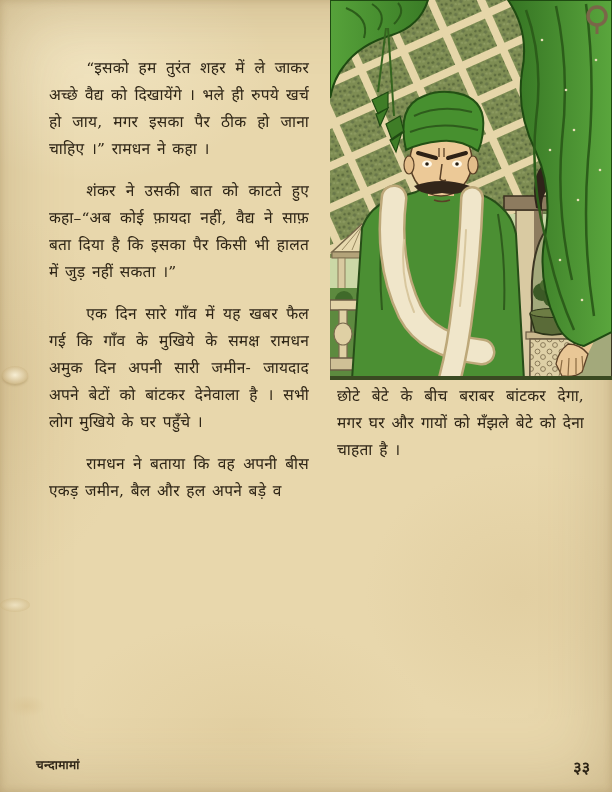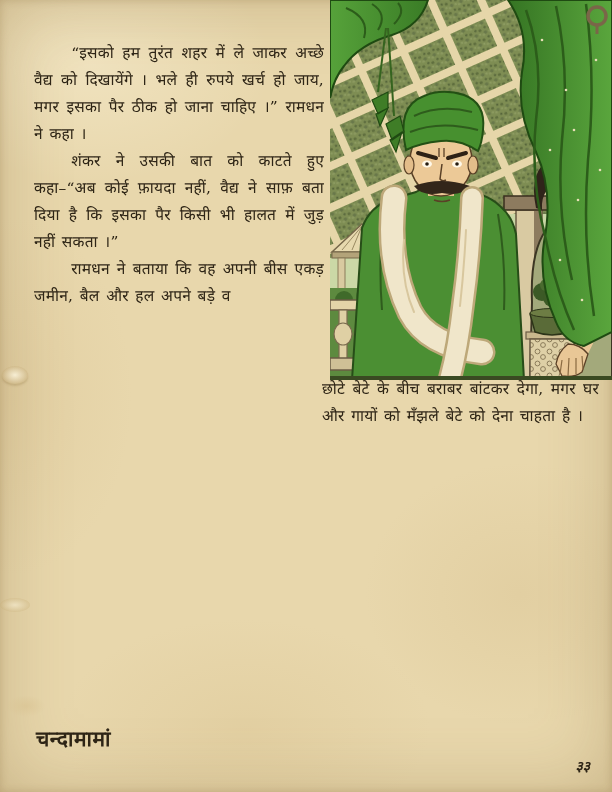--- a/index.html
+++ b/index.html
@@ -20,27 +20,27 @@
   }
   .col{
     position:absolute;
     text-align:justify;
     font-size:15.5px;
     line-height:27px;
     letter-spacing:.2px;
     word-spacing:1.5px;
     overflow:hidden;
   }
-  .col p{margin:0;text-indent:2.4em;}
+  .col p{margin:15px;text-indent:2.4em;}
   .col p.cont{text-indent:0;}
   .col-left{left:34px;top:40px;width:290px;height:714px;}
-  .col-right{left:322px;top:376px;width:277px;height:370px;}
+  .col-right{left:322px;top:368px;width:277px;height:370px;}
   .illustration{position:absolute;left:330px;top:0;width:282px;height:380px;}
-  .footer-mag{position:absolute;left:36px;top:724px;font-weight:bold;font-size:21px;letter-spacing:.5px;}
-  .footer-page{position:absolute;right:22px;top:756px;font-weight:bold;font-size:14px;font-style:italic;}
+  .footer-mag{position:absolute;left:36px;top:756px;font-weight:bold;font-size:12px;letter-spacing:.5px;}
+  .footer-page{position:absolute;right:22px;top:756px;font-weight:bold;font-size:16px;}
   .blemish{position:absolute;border-radius:50%;pointer-events:none;}
   .blemish.b1{left:2px;top:366px;width:26px;height:18px;
     background:radial-gradient(ellipse, rgba(250,242,218,.9), rgba(196,170,118,.35) 70%, transparent 75%);
     box-shadow:0 2px 2px rgba(140,110,60,.25);}
   .blemish.b2{left:0px;top:598px;width:30px;height:14px;
     background:radial-gradient(ellipse, rgba(244,234,205,.7), rgba(200,175,120,.3) 70%, transparent 78%);}
   .blemish.b3{left:6px;top:695px;width:40px;height:22px;
     background:radial-gradient(ellipse, rgba(214,190,138,.45), transparent 70%);}
 </style>
 </head>
@@ -210,20 +210,21 @@
       <circle cx="267" cy="16" r="9" fill="none" stroke="#7a6648" stroke-width="3.5"></circle>
       <line x1="267" y1="25" x2="267" y2="34" stroke="#7a6648" stroke-width="3"></line>
     </g>
 
     <rect x="0" y="376" width="282" height="4" fill="#3a4a22"></rect>
   </svg>
 
   <div class="col col-left">
     <p>“इसको हम तुरंत शहर में ले जाकर अच्छे वैद्य को दिखायेंगे ।  भले ही रुपये खर्च हो जाय, मगर इसका पैर ठीक हो जाना चाहिए ।”  रामधन ने कहा ।</p>
     <p>शंकर ने उसकी बात को काटते हुए कहा–“अब कोई फ़ायदा नहीं, वैद्य ने साफ़ बता दिया है कि इसका पैर किसी भी हालत में जुड़ नहीं सकता ।”</p>
+    <p>एक दिन सारे गाँव में यह खबर फैल गई  कि  गाँव  के  मुखिये  के  समक्ष रामधन अमुक दिन अपनी सारी जमीन- जायदाद अपने बेटों को बांटकर देनेवाला है ।  सभी लोग मुखिये के घर पहुँचे ।</p>
     <p>रामधन ने बताया कि वह अपनी बीस एकड़ जमीन, बैल और हल अपने बड़े व</p>
   </div>
 
   <div class="col col-right">
     <p class="cont">छोटे बेटे के बीच बराबर बांटकर देगा, मगर घर और गायों को मँझले बेटे को देना चाहता है ।</p>
   </div>
 
   <div class="footer-mag">चन्दामामां</div>
   <div class="footer-page">३३</div>
 

